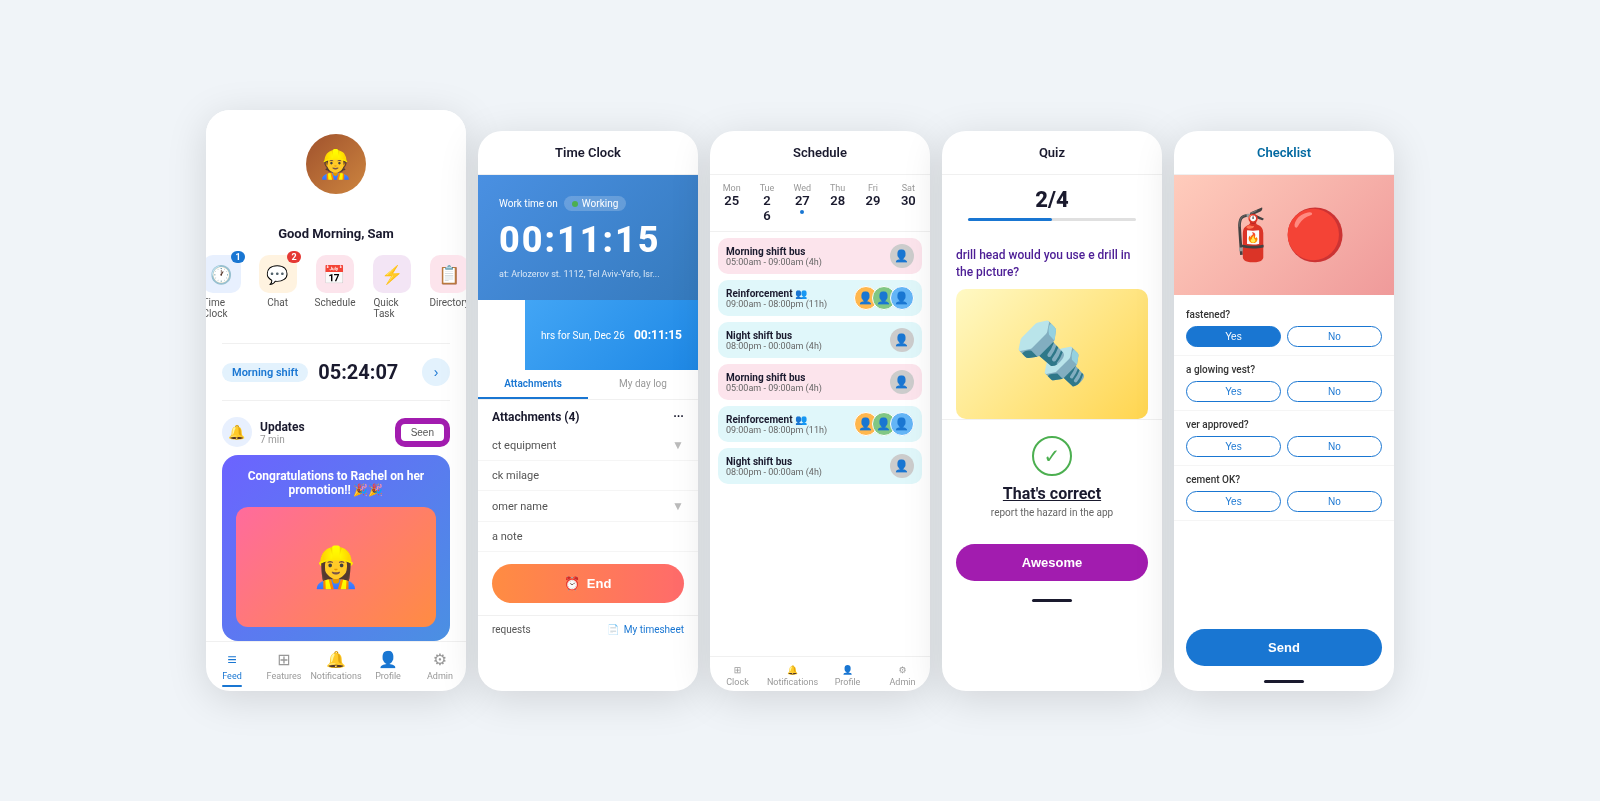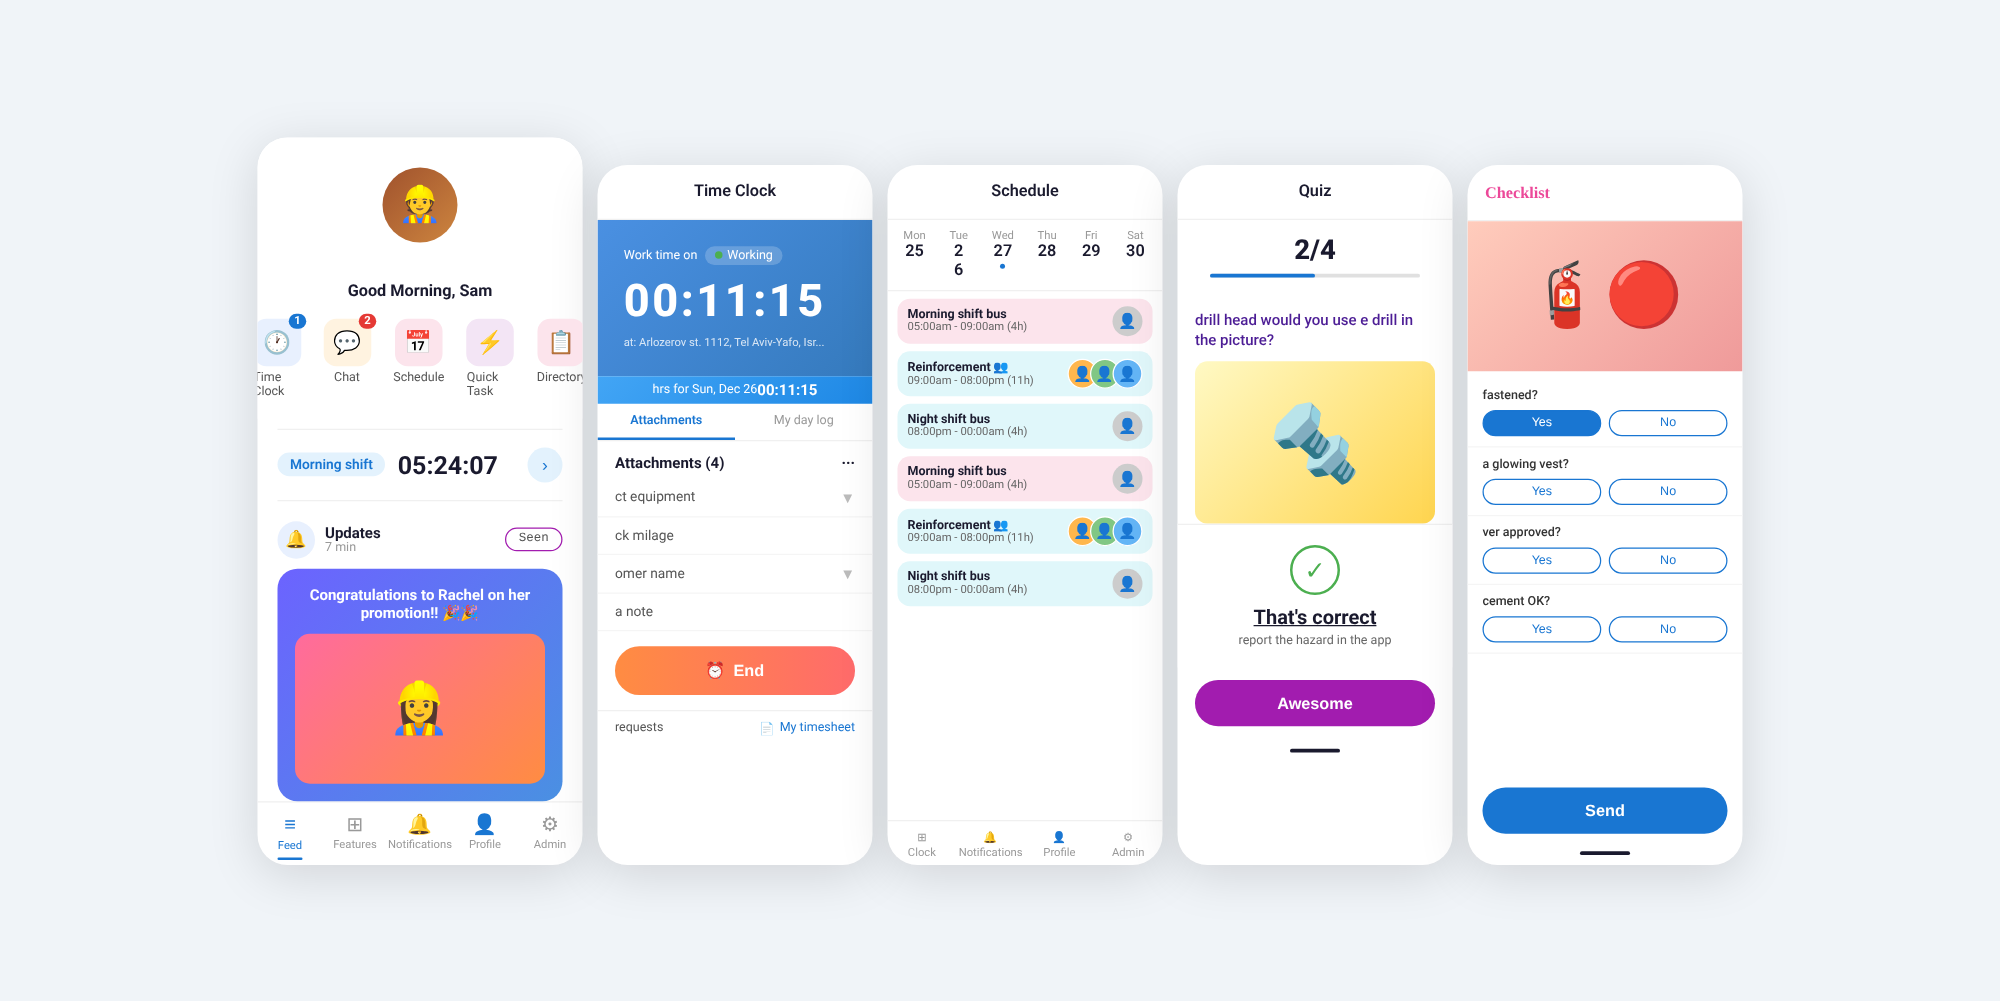--- a/index.html
+++ b/index.html
@@ -92,21 +92,21 @@
       display: flex; align-items: center; justify-content: center;
       color: #1976d2; font-size: 14px;
     }
     .updates-row {
       display: flex; align-items: center; padding: 8px 16px; gap: 8px;
     }
     .updates-icon { width: 30px; height: 30px; background: #e8f0fe; border-radius: 50%; display: flex; align-items: center; justify-content: center; font-size: 14px; }
     .updates-text { flex: 1; }
     .updates-label { font-size: 12px; font-weight: 700; color: #1a1a2e; }
     .updates-time { font-size: 10px; color: #999; }
-    .seen-btn { background: #fff; border: 1px solid #a21caf; border-radius: 10px; padding: 3px 10px; font-size: 10px; color: #555; cursor: pointer; font-family: Liberation Mono, monospace; }
+    .seen-btn { background: #fff; border: 6px solid #a21caf; border-radius: 10px; padding: 3px 10px; font-size: 10px; color: #555; cursor: pointer; }
     .promo-card {
       margin: 0 16px;
       background: linear-gradient(135deg, #6c63ff 0%, #4a90e2 100%);
       border-radius: 16px;
       padding: 14px;
       color: #fff;
       font-size: 12px; font-weight: 700; text-align: center;
       position: relative; overflow: hidden;
     }
     .promo-img {
@@ -143,24 +143,25 @@
       padding: 21px;
       color: #fff;
     }
     .tc-working-label { font-size: 10px; margin-bottom: 4px; display: flex; align-items: center; gap: 6px; }
     .working-pill { background: rgba(255,255,255,0.2); border-radius: 10px; padding: 2px 8px; font-size: 10px; display: flex; align-items: center; gap: 4px; }
     .working-dot { width: 6px; height: 6px; background: #4caf50; border-radius: 50%; }
     .tc-timer { font-size: 36px; font-weight: 800; letter-spacing: 2px; margin: 8px 0; }
     .tc-location { font-size: 9px; opacity: 0.8; }
     .tc-shift-banner {
       background: linear-gradient(135deg, #42a5f5 0%, #1e88e5 100%);
-      padding: 4px 16px;
+      padding: 28px 16px;
       color: #fff;
-      display: flex; justify-content: center; align-items: center;
+      display: flex; justify-content: space-between; align-items: center;
       font-size: 10px;
+      margin-left: 47px;
     }
     .tc-shift-timer { font-size: 12px; font-weight: 700; }
     .tc-tabs { display: flex; border-bottom: 1px solid #f0f0f0; }
     .tc-tab { flex: 1; text-align: center; padding: 8px; font-size: 10px; color: #999; cursor: pointer; }
     .tc-tab.active { color: #1976d2; border-bottom: 2px solid #1976d2; font-weight: 600; }
     .tc-attachments-title { padding: 10px 14px 6px; font-size: 12px; font-weight: 700; color: #1a1a2e; display: flex; justify-content: space-between; gap: 16px; }
     .tc-field-row { padding: 8px 14px; border-bottom: 1px solid #f5f5f5; font-size: 11px; color: #555; display: flex; justify-content: space-between; align-items: center; }
     .tc-field-arrow { color: #bbb; font-size: 12px; }
     .tc-end-btn {
       margin: 12px 14px;
@@ -215,21 +216,21 @@
     .quiz-correct-sub { font-size: 10px; color: #666; }
     .quiz-awesome-btn { margin: 10px 14px; background: #a21caf; border: none; border-radius: 20px; color: #fff; font-size: 13px; font-weight: 700; padding: 11px; width: calc(100% - 28px); cursor: pointer; }
     .quiz-bottom-bar { height: 3px; background: #1a1a2e; border-radius: 2px; margin: 8px auto; width: 40px; }
 
     
     .card-checklist {
       width: 220px;
       min-height: 560px;
       display: flex; flex-direction: column;
     }
-    .cl-header { padding: 14px; font-size: 13px; font-weight: 600; color: #ec4899; border-bottom: 1px solid #f0f0f0; font-family: Liberation Serif, serif; }
+    .cl-header { text-align: center; padding: 14px; font-size: 13px; font-weight: 600; color: #0369a1; border-bottom: 1px solid #f0f0f0; }
     .cl-img { width: 100%; height: 120px; background: linear-gradient(135deg, #ffccbc 0%, #ef9a9a 100%); display: flex; align-items: center; justify-content: center; font-size: 50px; overflow: hidden; }
     .cl-questions { flex: 1; padding: 6px 0; }
     .cl-question-item { padding: 8px 12px; border-bottom: 1px solid #f5f5f5; }
     .cl-question-text { font-size: 10px; color: #333; margin-bottom: 6px; font-weight: 500; }
     .cl-options { display: flex; gap: 6px; }
     .cl-option-btn { flex: 1; border: 1.5px solid #1976d2; border-radius: 14px; padding: 4px 0; text-align: center; font-size: 10px; color: #1976d2; cursor: pointer; background: #fff; }
     .cl-option-btn.selected { background: #1976d2; color: #fff; }
     .cl-send-btn { margin: 8px 12px; background: #1976d2; border: none; border-radius: 20px; color: #fff; font-size: 13px; font-weight: 700; padding: 11px; width: calc(100% - 24px); cursor: pointer; }
     .cl-bottom-bar { height: 3px; background: #1a1a2e; border-radius: 2px; margin: 6px auto 8px; width: 40px; }
 

